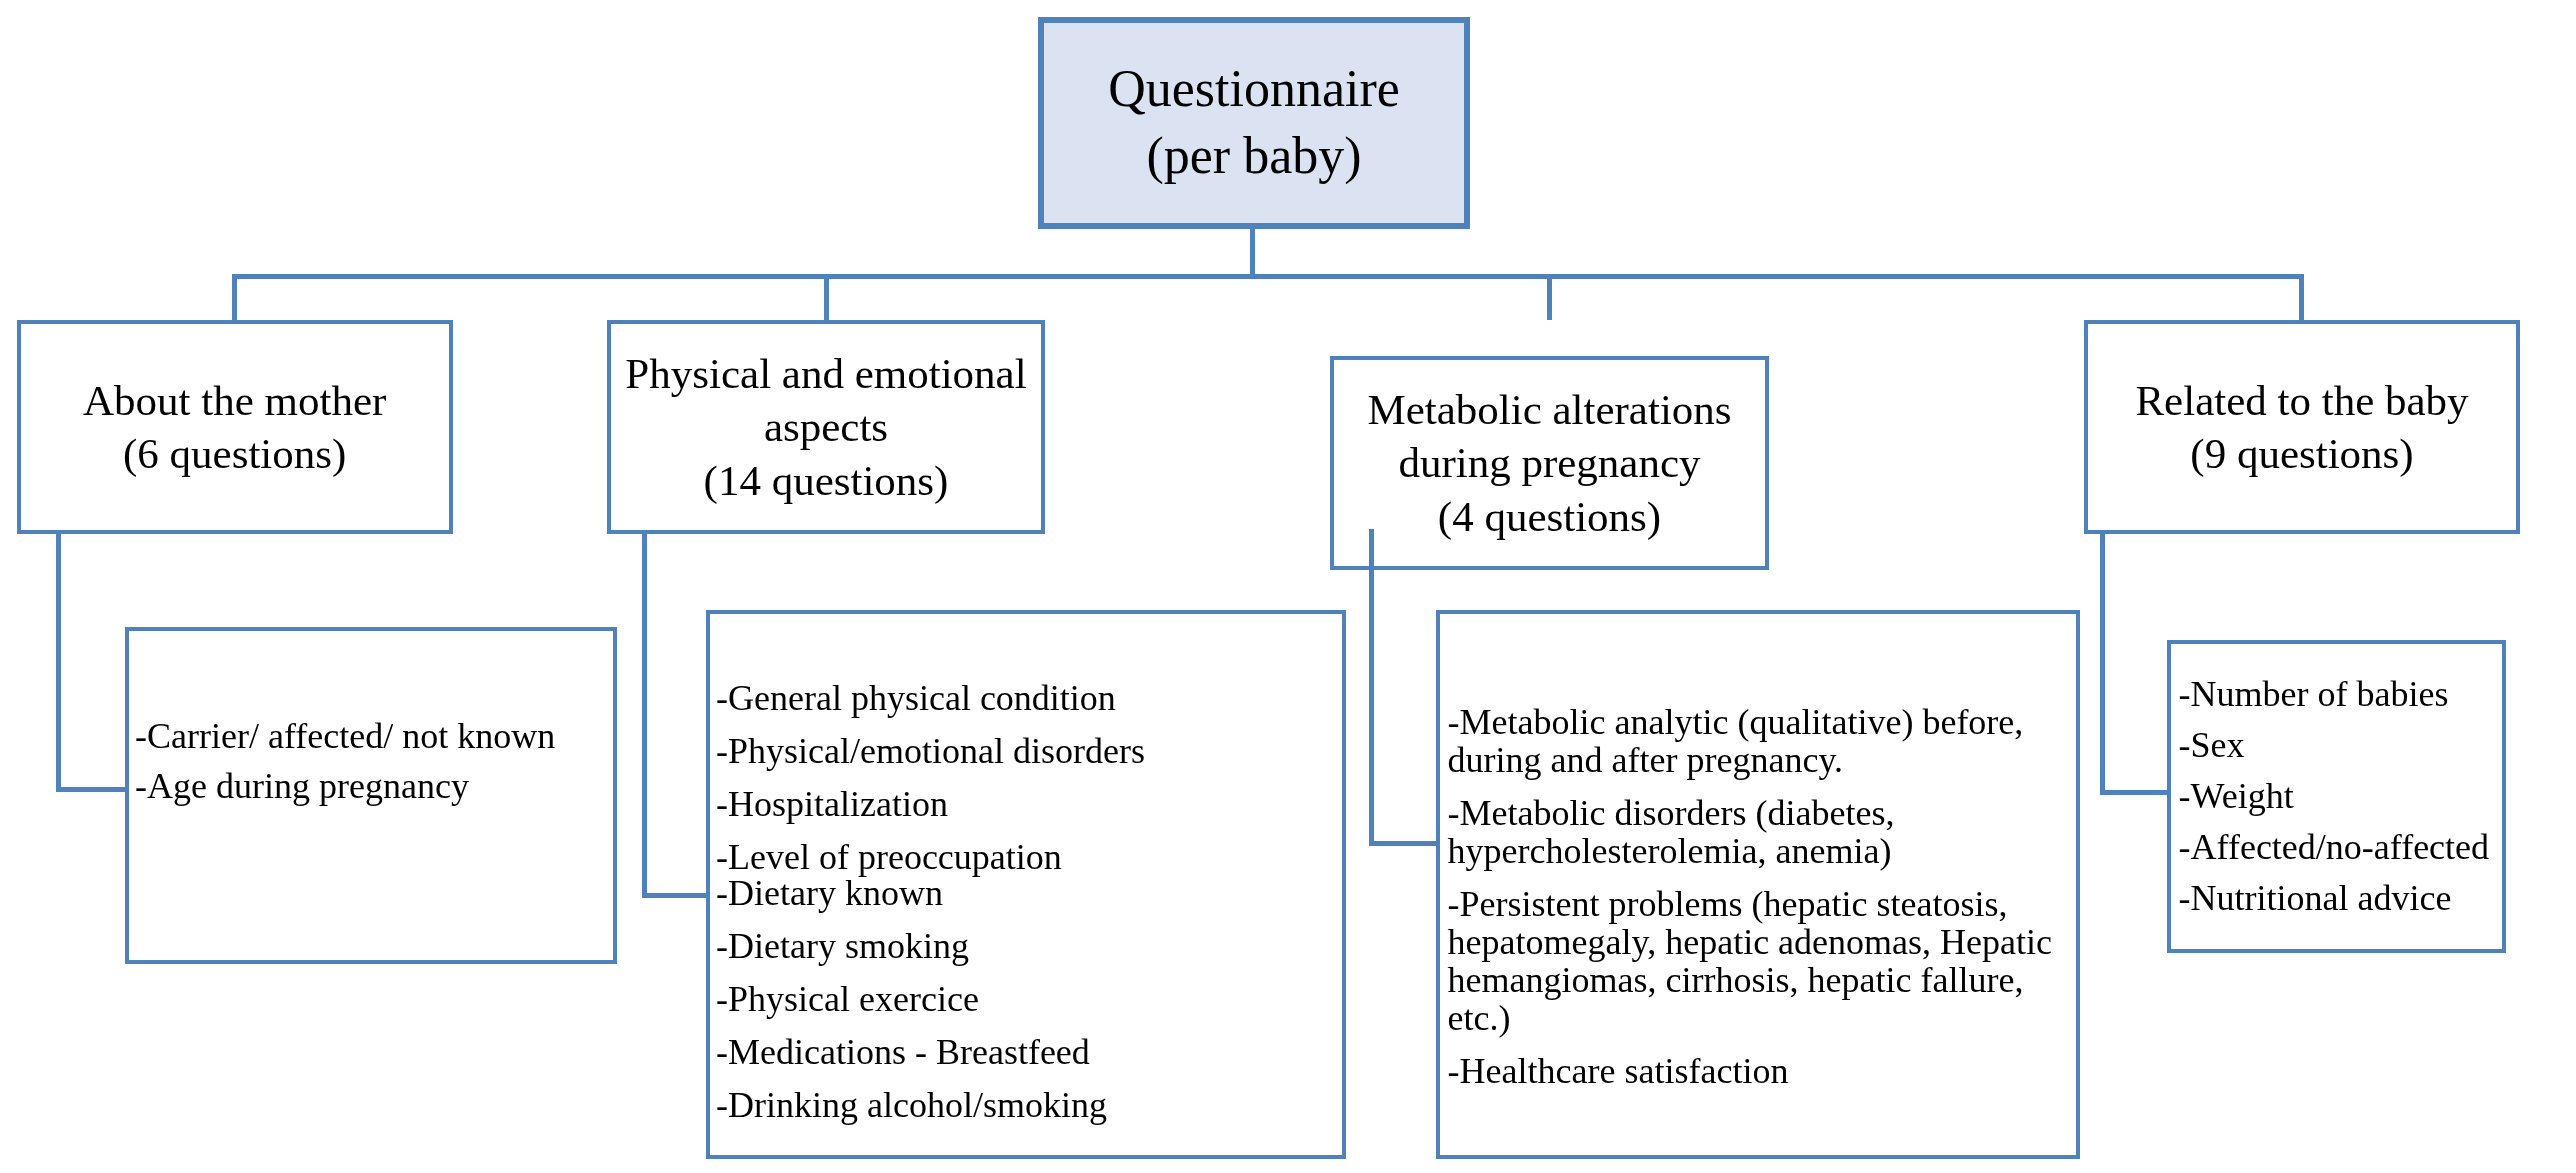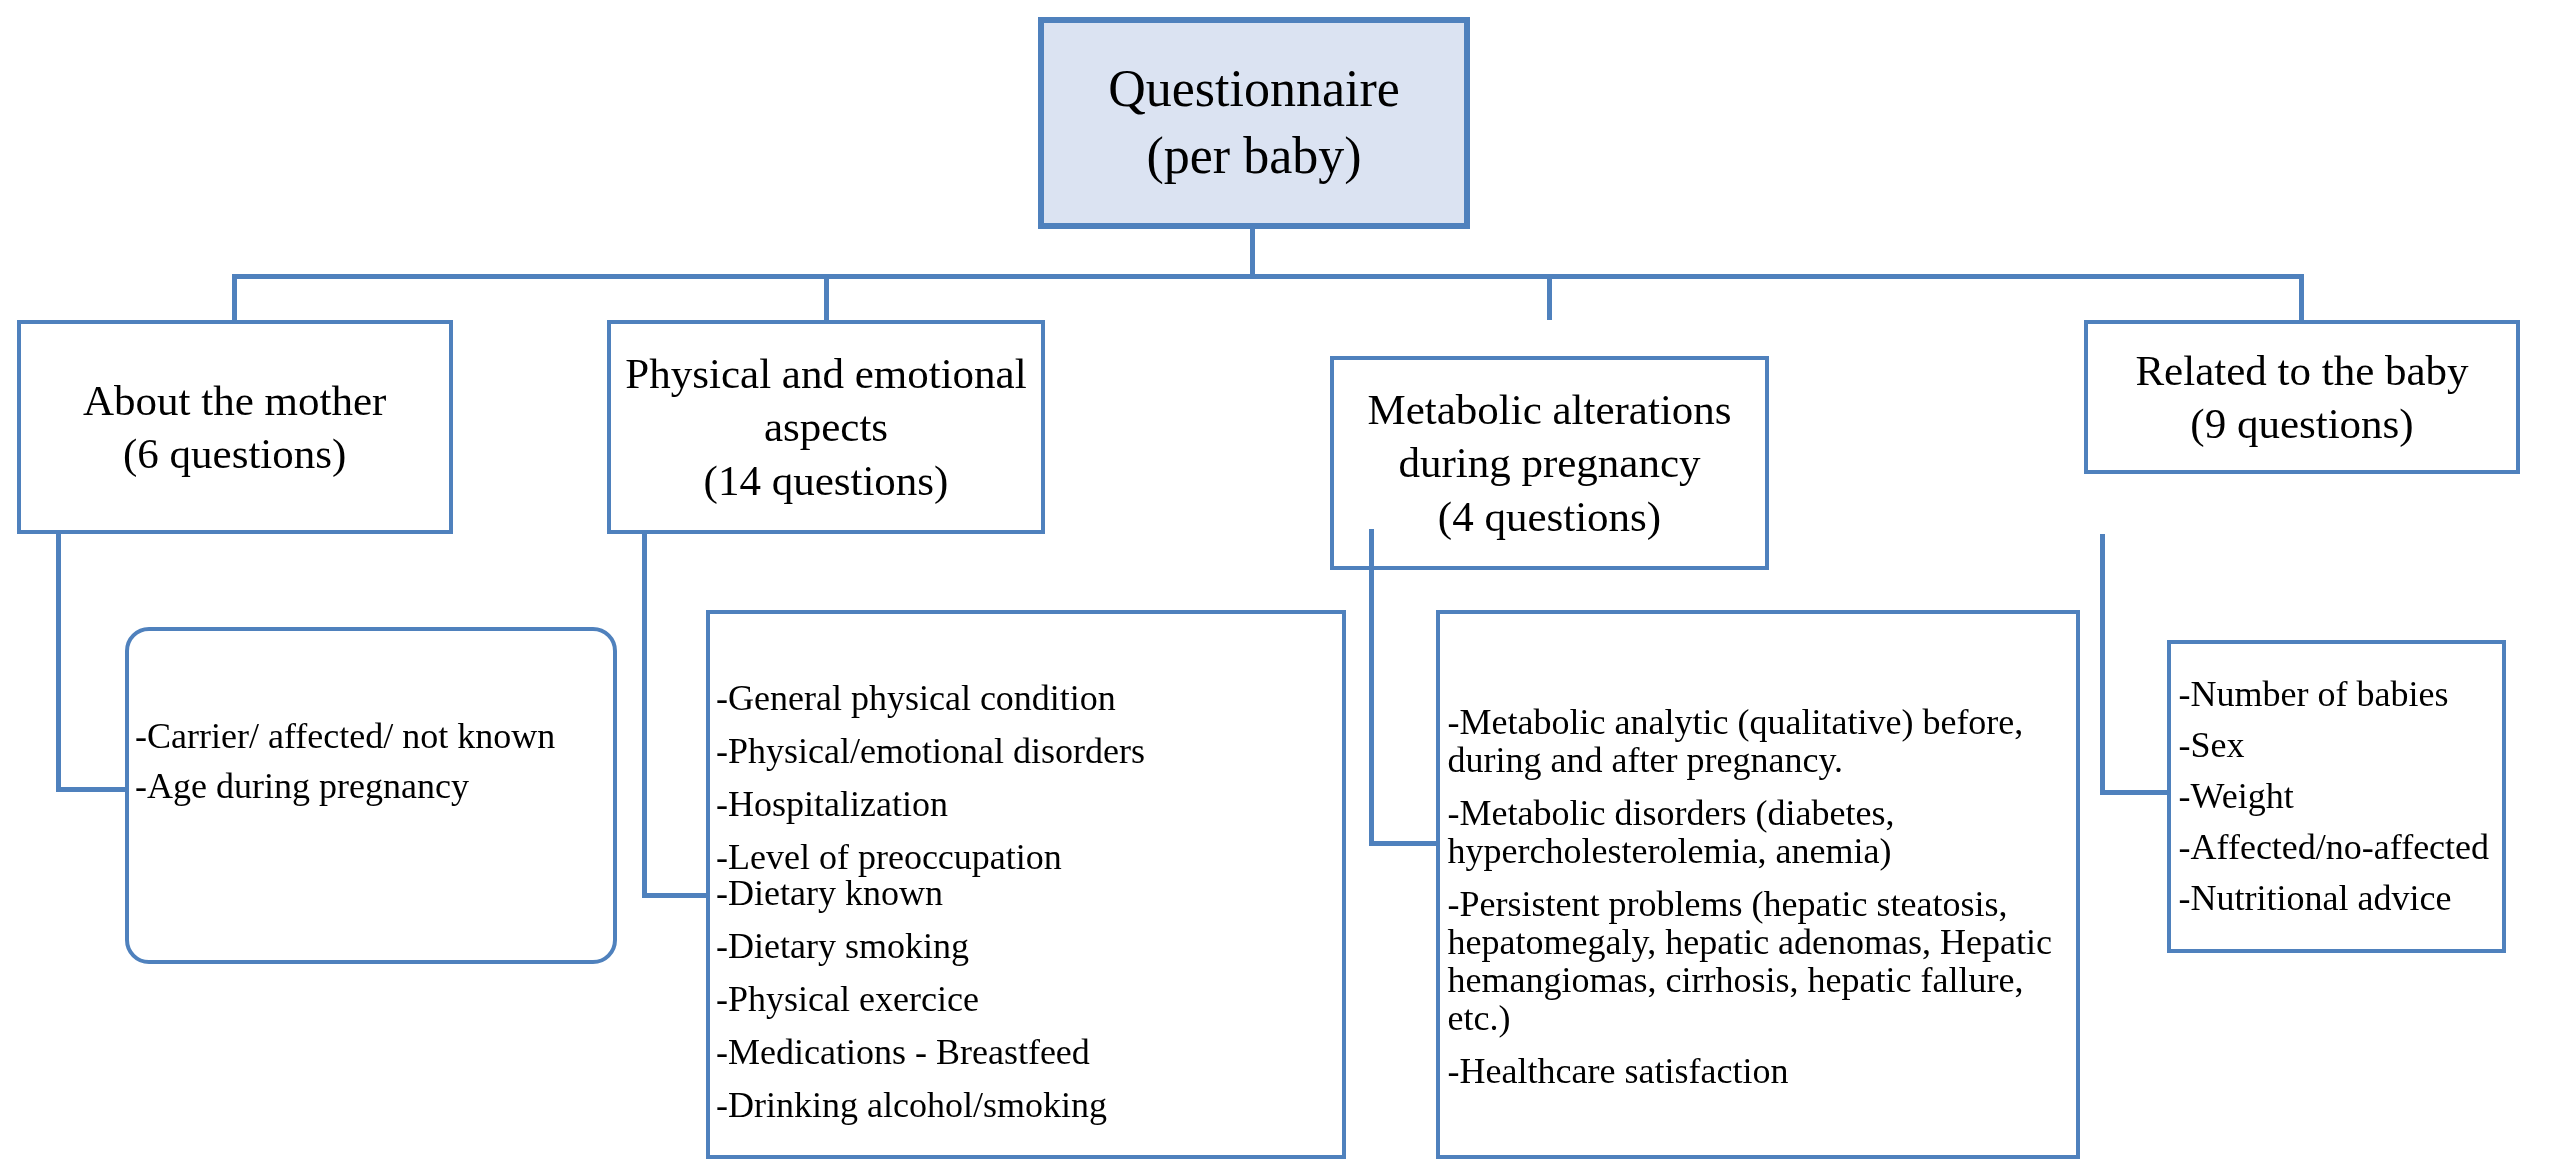--- a/index.html
+++ b/index.html
@@ -11,38 +11,38 @@
   .box{position:absolute;box-sizing:border-box;background:#fff;border:4.5px solid #4f81bd;}
   .root{border-width:6px;display:flex;align-items:center;justify-content:center;text-align:center;}
   .branch{display:flex;align-items:center;justify-content:center;text-align:center;}
   .label{white-space:pre-line;line-height:1.24;}
   .root .label{font-size:52px;line-height:1.28;}
   .branch .label{font-size:43px;}
   .line{position:absolute;background:#4f81bd;}
   .detail{position:absolute;box-sizing:border-box;background:#fff;border:4.5px solid #4f81bd;font-size:36px;}
   .detail .item{white-space:nowrap;}
   
-  #d1{left:125px;top:627px;width:492px;height:337px;padding:80px 4.5px 0 6px;border-radius:24px;}
+  #d1{left:125px;top:627px;width:492px;height:337px;padding:80px 4.5px 0 6px;}
   #d1 .item{line-height:50px;}
   
   #d2{left:706px;top:610px;width:640px;height:549px;padding:58px 4.5px 0 6px;}
   #d2 .item{line-height:53px;}
   #d2 .item:nth-child(5){margin-top:-16.7px;} 
   
   #d3{left:1436px;top:610px;width:644px;height:549px;padding:89px 10.6px 0 7.6px;}
   #d3 .para{line-height:38px;margin:0 0 15px 0;}
   
   #d4{left:2167px;top:640px;width:339px;height:313px;padding:25px 3px 0 7.6px;}
   #d4 .item{line-height:51px;}
   
   #root-box{left:1038px;top:16.7px;width:432px;height:212px;background:#dbe3f2;}
   #b1{left:16.7px;top:320px;width:436px;height:214px;}
   #b2{left:607px;top:320px;width:438px;height:214px;}
   #b3{left:1330px;top:320px;width:439px;height:214px;margin-top:36px;}
-  #b4{left:2084px;top:320px;width:436px;height:154px;}
+  #b4{left:2084px;top:320px;width:436px;height:214px;}
   
   #stub-root{left:1250px;top:229px;width:5.3px;height:45px;}
   #trunk{left:232px;top:274px;width:2072px;height:5.3px;}
   #drop1{left:232px;top:279px;width:5.3px;height:41px;}
   #drop2{left:824px;top:279px;width:5.3px;height:41px;}
   #drop3{left:1547px;top:279px;width:5.3px;height:41px;}
   #drop4{left:2299px;top:279px;width:5.3px;height:41px;}
   #c1v{left:56px;top:534px;width:5.3px;height:258px;}
   #c1h{left:56px;top:787px;width:72px;height:5.3px;}
   #c2v{left:642px;top:534px;width:5.3px;height:364px;}

